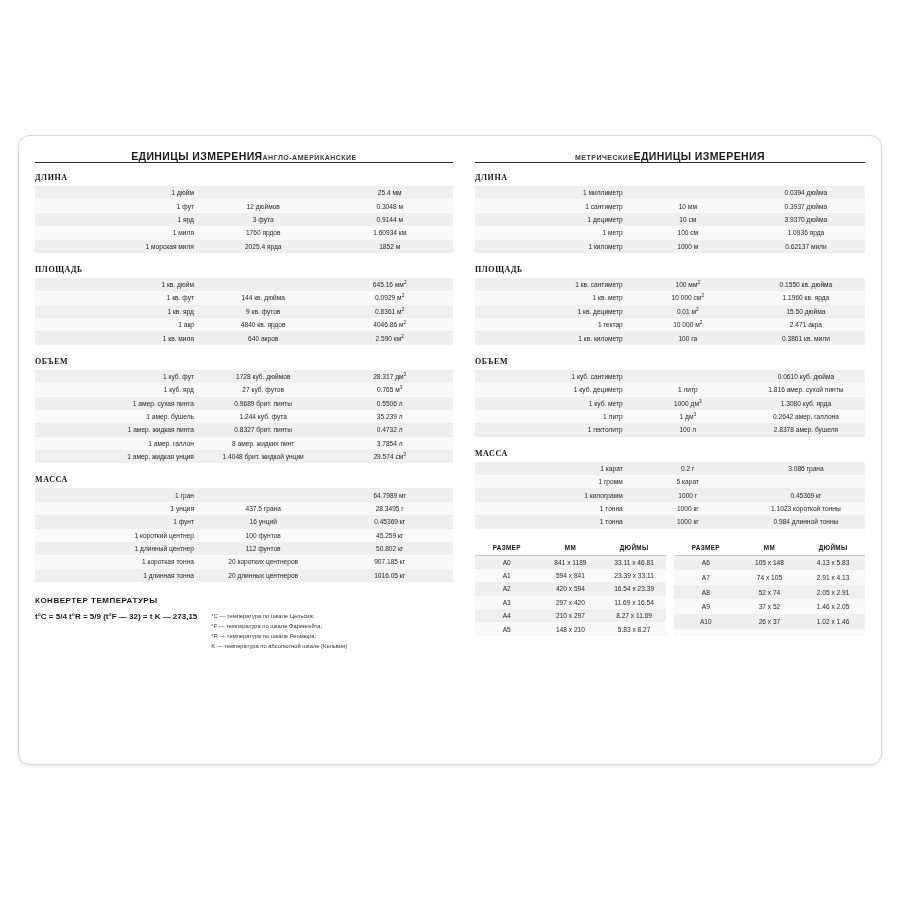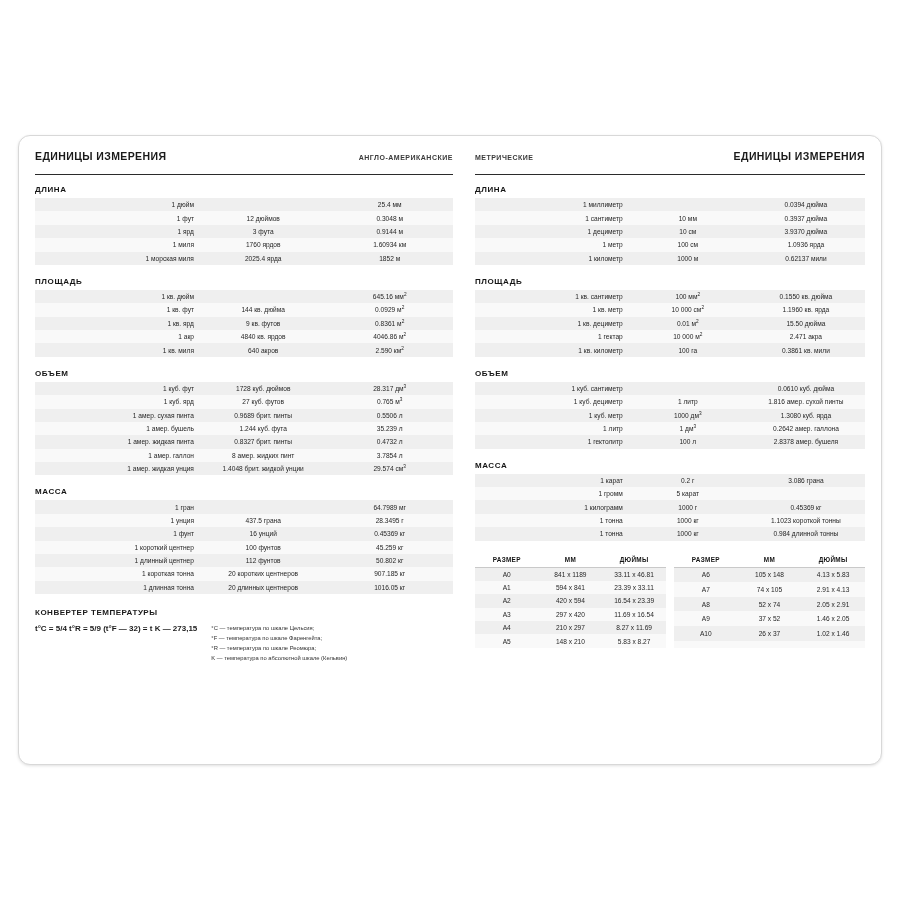--- a/index.html
+++ b/index.html
@@ -39,23 +39,23 @@
     width: 402px;
     padding-left: 10px;
   }
   .spine {
     width: 2px;
     background: transparent;
   }
   .colhead {
     display: flex;
     align-items: baseline;
-    justify-content: space-between;
+    justify-content: center;
     border-bottom: 1px solid #2b2b2b;
-    padding-bottom: 12px;
+    padding-bottom: 0;
     margin-bottom: 10px;
   }
   .colhead .main {
     font-size: 10.5px;
     font-weight: bold;
     letter-spacing: 0.4px;
     text-transform: uppercase;
   }
   .colhead .sub {
     font-size: 7px;
@@ -64,20 +64,21 @@
     text-transform: uppercase;
     color: #3a3a3a;
   }
   .sec-title {
     font-size: 8px;
     font-weight: bold;
     letter-spacing: 0.6px;
     text-transform: uppercase;
     margin: 0 0 4px 0;
     color: #141414;
+    font-family: Liberation Serif, serif;
   }
   table.conv {
     width: 100%;
     border-collapse: collapse;
     margin-bottom: 12px;
     table-layout: fixed;
   }
   table.conv td {
     font-size: 6.6px;
     padding: 3.2px 6px;

